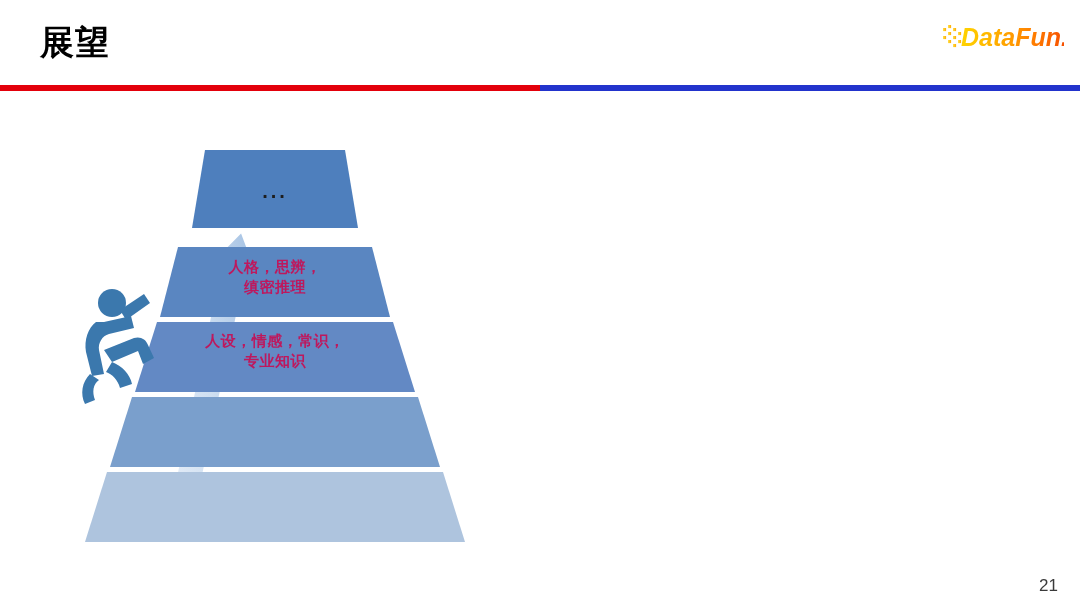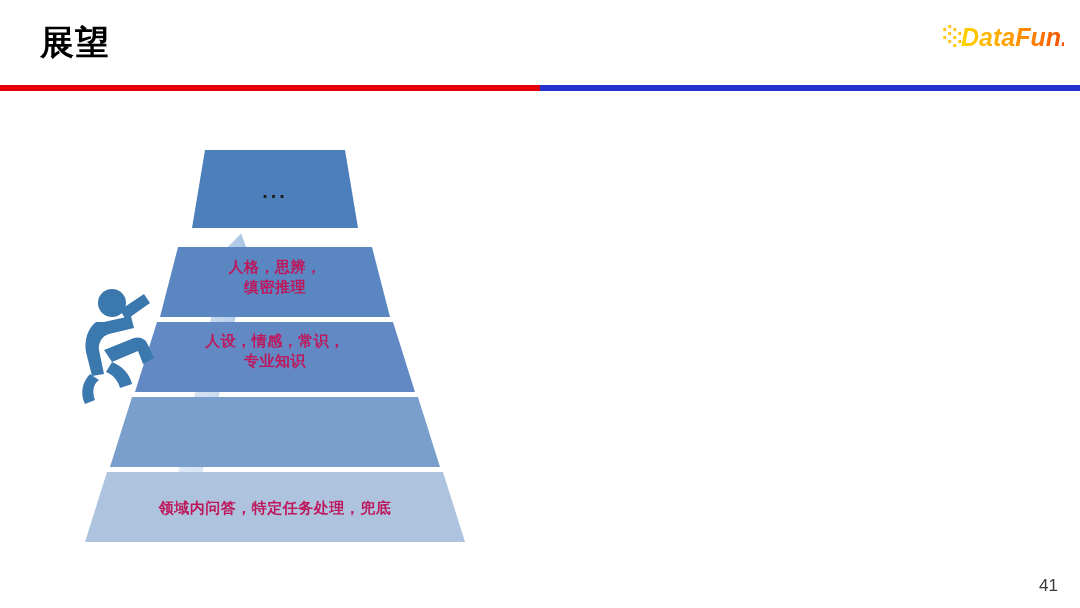--- a/index.html
+++ b/index.html
@@ -202,19 +202,18 @@
 
     <div class="level-label dots" style="left: 155px; top: 68px; width: 120px;">...</div>
 
     <div class="level-label" style="left: 115px; top: 147px; width: 200px;">人格，思辨，
 缜密推理</div>
 
     <div class="level-label" style="left: 90px; top: 221px; width: 250px;">人设，情感，常识，
 专业知识</div>
 
 
-    <div class="level-label" style="left: 35px; top: 388px; width: 360px;">领域内问答，特定任务处理，兜底</div>
   </div>
 
 
-  <div class="page-number">41</div>
+  <div class="page-number">21</div>
 
 </div>
 
 </body></html>

